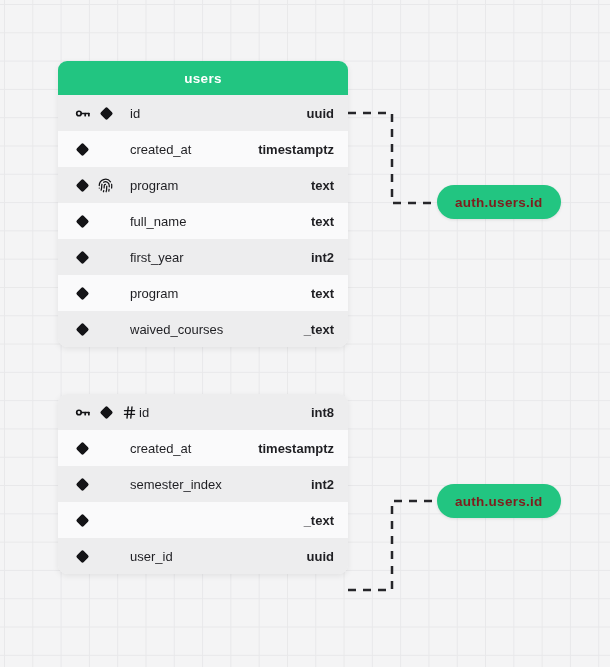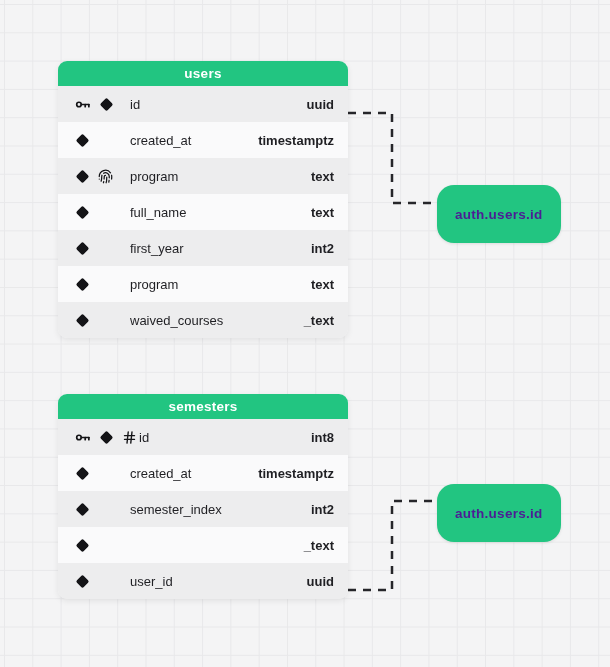--- a/index.html
+++ b/index.html
@@ -19,40 +19,40 @@
   .connectors{position:absolute;left:0;top:0;width:610px;height:667px;pointer-events:none;}
   .connectors path{
     fill:none;stroke:var(--connector,#26262a);stroke-width:2.5;
     stroke-dasharray:8 7;stroke-linecap:butt;
   }
   .table-node{
     position:absolute;width:290px;border-radius:9px;overflow:hidden;
     box-shadow:0 2px 6px rgba(0,0,0,.08);
   }
   .table-header{
-    height:25px;display:flex;align-items:center;justify-content:center;
+    height:34px;display:flex;align-items:center;justify-content:center;
     background:var(--accent,#22c581);color:#fff;
     font-size:13.5px;font-weight:700;letter-spacing:.02em;
     cursor:grab;
   }
   .row{
     display:flex;align-items:center;height:36px;
     padding:0 14px 0 16px;box-sizing:border-box;
     color:var(--text,#1f1f23);font-size:13px;font-weight:500;text-align:right;
   }
   .row:nth-child(odd){background:var(--row-alt-bg,#ededee);}
   .row:nth-child(even){background:var(--row-bg,#fafafb);}
   .column-icons{display:flex;align-items:center;gap:7px;min-width:54px;}
   .icon{display:inline-flex;align-items:center;justify-content:center;color:#141417;}
   .icon svg{display:block;}
   .column-name{margin-left:2px;white-space:nowrap;}
   .column-type{margin-left:auto;white-space:nowrap;font-weight:700;}
   .fk-badge{
-    position:absolute;height:34px;padding:12px 18px;border-radius:17px;
-    background:var(--accent,#22c581);color:#4c1d95;
+    position:absolute;height:34px;padding:0 18px;border-radius:17px;
+    background:var(--accent,#22c581);color:#7f1d1d;
     display:flex;align-items:center;justify-content:center;
     font-size:13.5px;font-weight:700;letter-spacing:.02em;
     box-shadow:0 1px 3px rgba(0,0,0,.1);
   }
 </style>
 </head>
 <body>
 
 <div class="canvas">
 
@@ -161,23 +161,20 @@
               </svg>
             </span>
           </span>
           <span class="column-name">waived_courses</span>
           <span class="column-type">_text</span>
         </div>
       </div>
   </div>
 
   <div class="table-node" style="left:58px;top:394px">
-    <div class="table-header">
-      <span>semesters</span>
-    </div>
     <div class="rows">
         <div class="row">
           <span class="column-icons">
             <span class="icon">
               <svg width="17" height="17" viewBox="0 0 24 24" fill="none" stroke="currentColor" stroke-width="2.4" stroke-linecap="round" stroke-linejoin="round">
                 <circle cx="7" cy="12" r="3.2"></circle>
                 <path d="M10.4 12 H21"></path>
                 <path d="M15.8 12 v3.2"></path>
                 <path d="M21 12 v3.2"></path>
               </svg>

